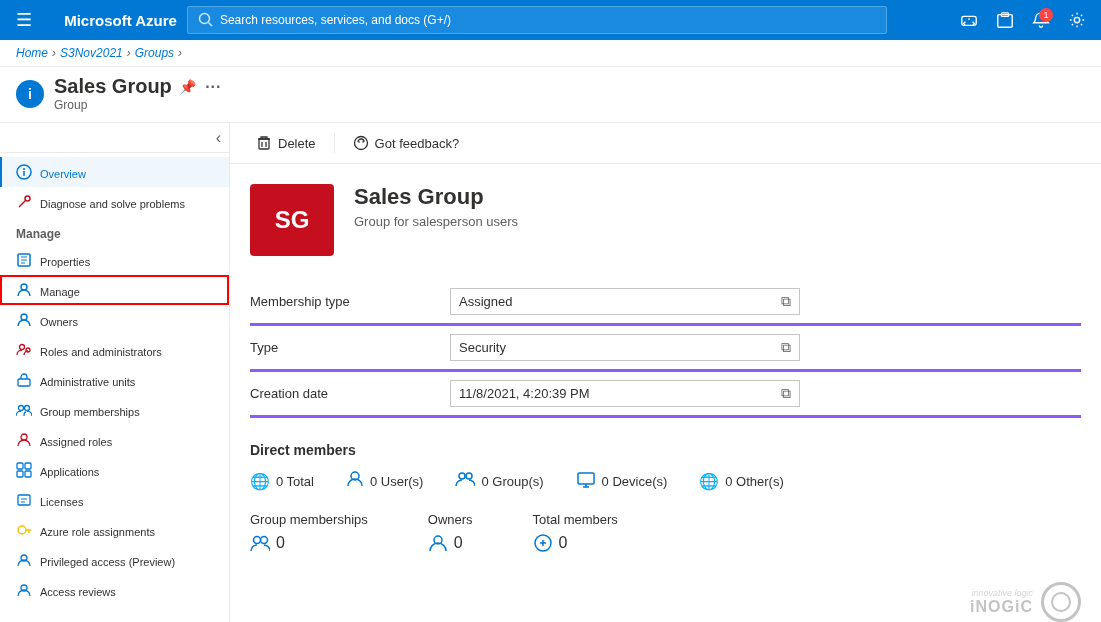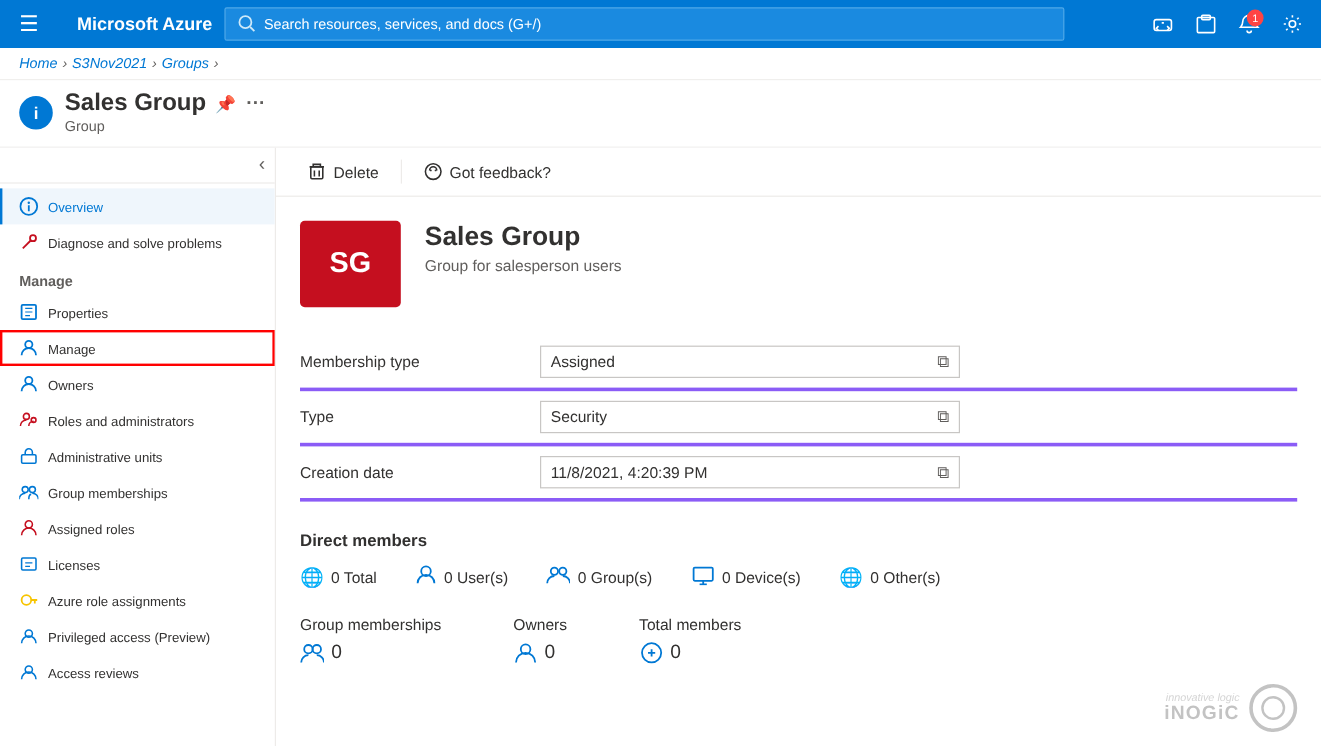--- a/index.html
+++ b/index.html
@@ -322,21 +322,21 @@
       display: flex;
       align-items: center;
       gap: 6px;
       font-size: 16px;
       color: #323130;
     }
 
     
     .watermark {
       position: absolute;
-      bottom: 12px;
+      bottom: 0;
       right: 20px;
       opacity: 0.5;
       text-align: right;
     }
     .watermark-logo {
       display: flex;
       align-items: center;
       gap: 8px;
       justify-content: flex-end;
     }
@@ -527,20 +527,31 @@
             <svg width="16" height="16" viewBox="0 0 16 16" fill="none">
                 <circle cx="8" cy="5" r="3" stroke="#c50f1f" stroke-width="1.3"></circle>
                 <path d="M2 14c0-3.3 2.7-6 6-6s6 2.7 6 6" stroke="#c50f1f" stroke-width="1.3"></path>
               </svg>
           </span>
           <span>Assigned roles</span>
         </div>
         <div class="sidebar-nav-item">
           <span class="nav-icon">
             <svg width="16" height="16" viewBox="0 0 16 16" fill="none">
+                <rect x="1" y="1" width="6" height="6" rx="1" stroke="#0078d4" stroke-width="1.3"></rect>
+                <rect x="9" y="1" width="6" height="6" rx="1" stroke="#0078d4" stroke-width="1.3"></rect>
+                <rect x="1" y="9" width="6" height="6" rx="1" stroke="#0078d4" stroke-width="1.3"></rect>
+                <rect x="9" y="9" width="6" height="6" rx="1" stroke="#0078d4" stroke-width="1.3"></rect>
+              </svg>
+          </span>
+          <span>Applications</span>
+        </div>
+        <div class="sidebar-nav-item">
+          <span class="nav-icon">
+            <svg width="16" height="16" viewBox="0 0 16 16" fill="none">
                 <rect x="2" y="3" width="12" height="10" rx="1" stroke="#0078d4" stroke-width="1.3"></rect>
                 <line x1="5" y1="7" x2="11" y2="7" stroke="#0078d4" stroke-width="1"></line>
                 <line x1="5" y1="10" x2="9" y2="10" stroke="#0078d4" stroke-width="1"></line>
               </svg>
           </span>
           <span>Licenses</span>
         </div>
         <div class="sidebar-nav-item">
           <span class="nav-icon">
             <svg width="16" height="16" viewBox="0 0 16 16" fill="none">

